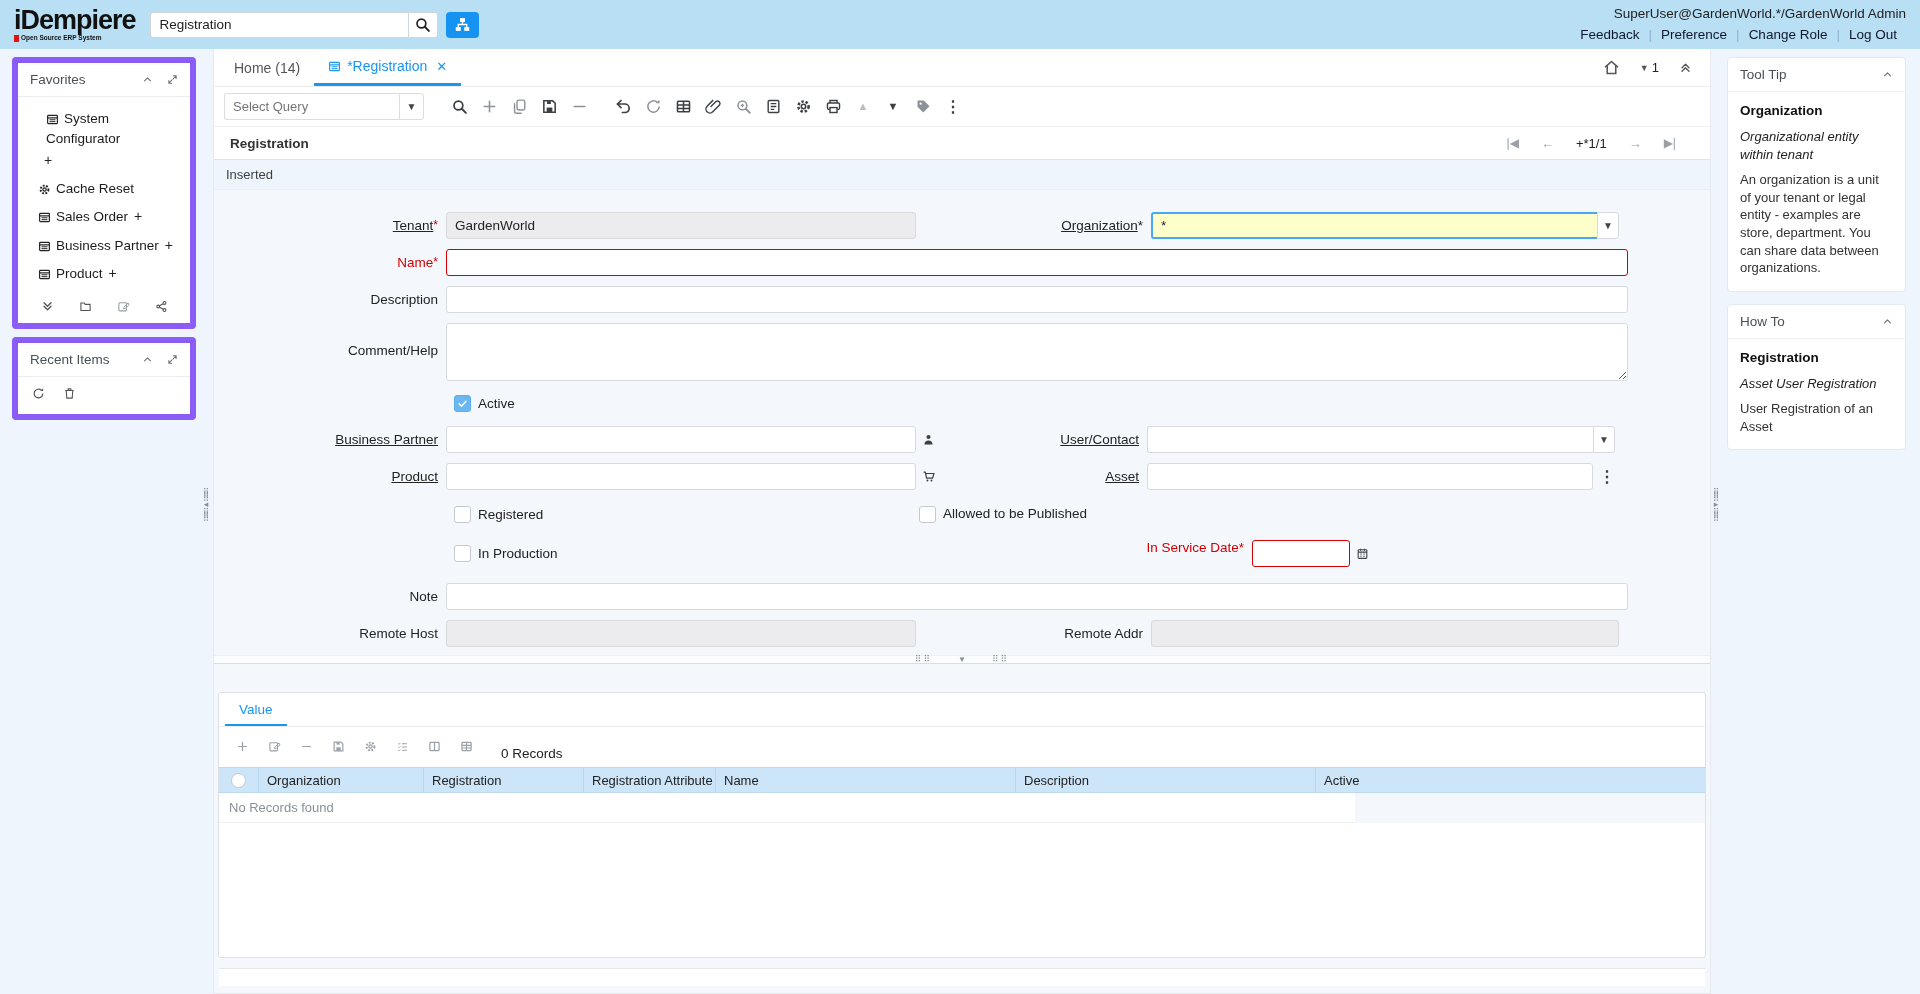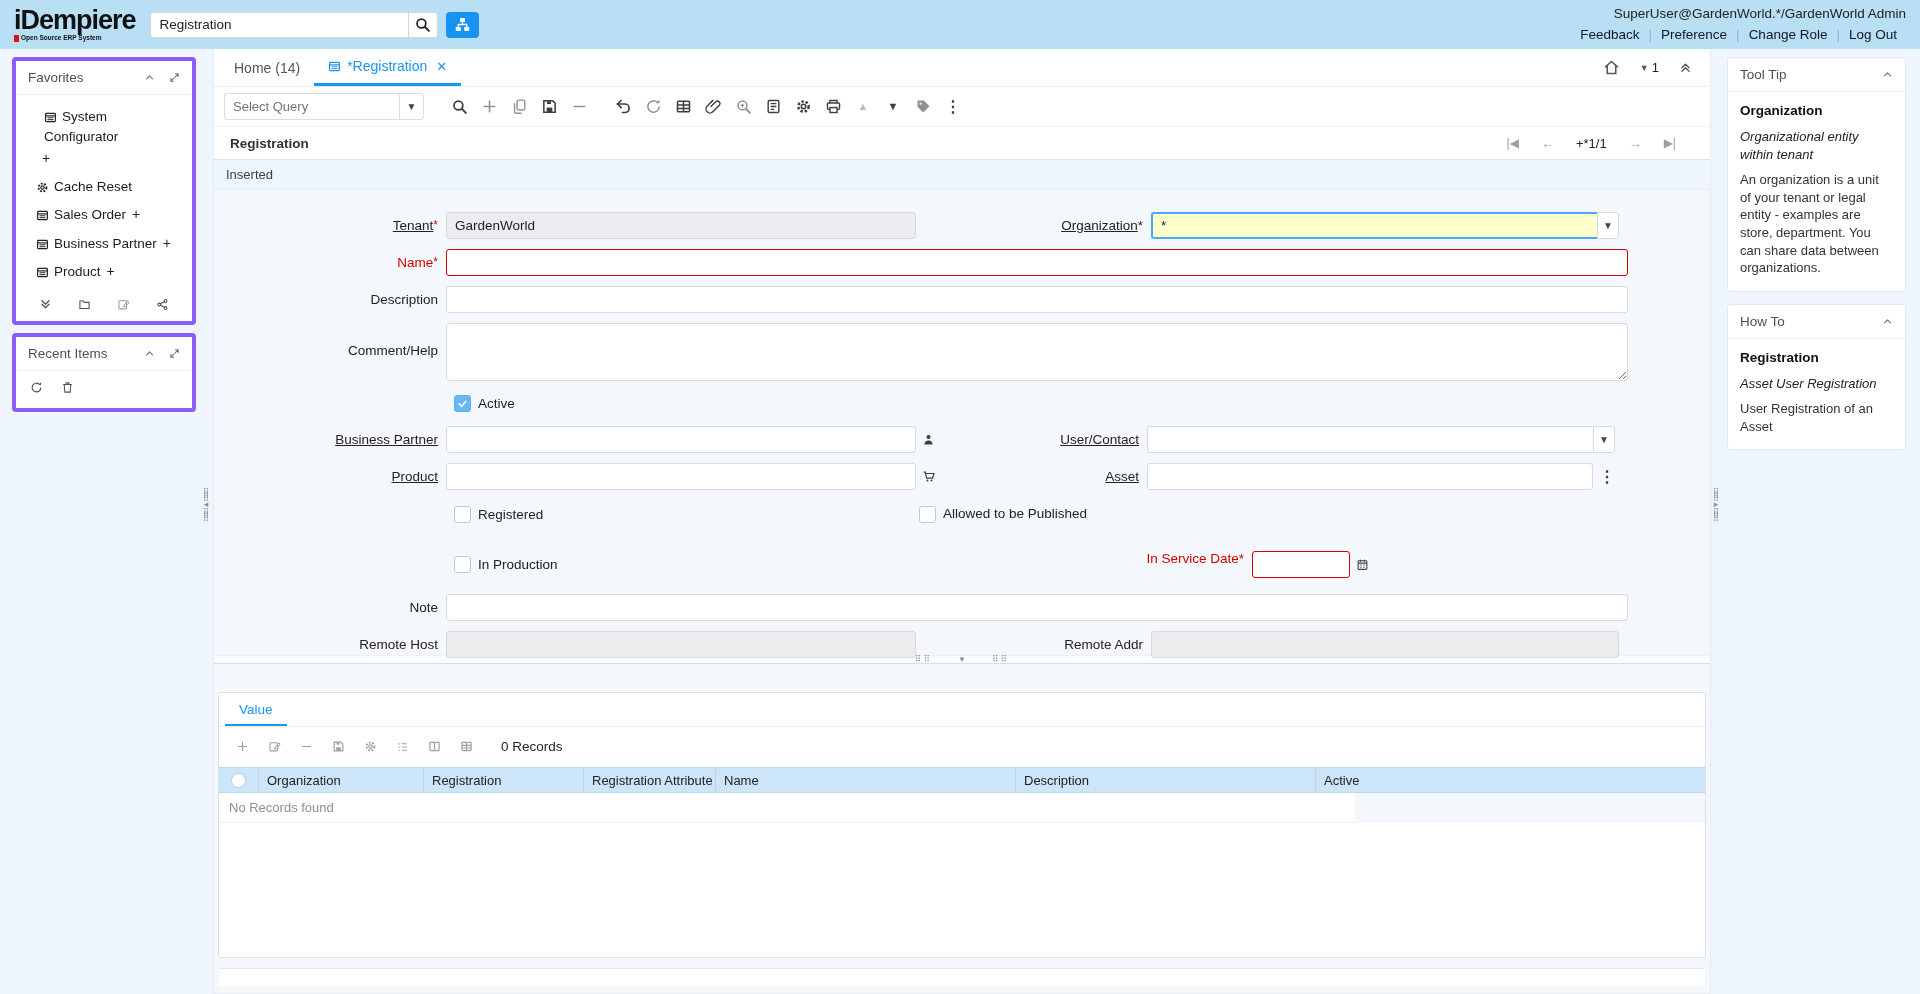--- a/index.html
+++ b/index.html
@@ -18,21 +18,21 @@
   .searchwrap input { width:258px; height:26px; border:1px solid #cfd6dc; border-right:none; border-radius:3px 0 0 3px; padding:0 9px; font-size:13.5px; font-family:inherit; color:#222; outline:none; }
   .btn-search { width:30px; height:26px; background:#fff; border:1px solid #cfd6dc; border-radius:0 3px 3px 0; display:flex; align-items:center; justify-content:center; color:#222; cursor:pointer; }
   .btn-site { width:33px; height:26px; margin-left:8px; background:#1693f0; border:none; border-radius:4px; display:flex; align-items:center; justify-content:center; color:#fff; cursor:pointer; }
   .hdr-right { margin-left:auto; text-align:right; font-size:13.5px; color:#222; line-height:1.5; }
   .hdr-links { display:flex; gap:0; justify-content:flex-end; align-items:center; }
   .hdr-links a { color:#0f172a; text-decoration:none; padding:0 9px; cursor:pointer; }
   .hdr-links .sep { color:#8fb6cc; }
 
   
   #left { position:absolute; left:0; top:49px; width:206px; bottom:0; background:#eef5fc; }
-  .panel { background:#fff; border:4px solid #8b5cf6; border-radius:4px; margin:8px 10px 0 12px; }
+  .panel { background:#fff; border:6px solid #8b5cf6; border-radius:4px; margin:8px 10px 0 12px; }
   .panel-h { display:flex; align-items:center; padding:9px 12px; border-bottom:1px solid #eceff3; color:#4a5056; font-size:13.5px; }
   .panel-h .sp { margin-left:auto; display:flex; gap:14px; color:#6b7177; }
   .fav-list { padding:8px 6px 4px 6px; font-size:13.5px; color:#1c1c1c; }
   .fav-item { padding:4px 6px 4px 22px; line-height:1.45; cursor:pointer; }
   .fav-item .wic { margin-right:5px; color:#222; }
   .fav-plus { color:#222; margin-left:6px; font-size:14px; cursor:pointer; }
   .fav-foot { display:flex; justify-content:space-around; padding:8px 10px 10px 10px; color:#555; }
   .recent-body { padding:10px 14px 14px 14px; display:flex; gap:18px; color:#555; }
 
   
@@ -99,21 +99,21 @@
   
   .hsplit { height:9px; background:#fbfcfe; border-top:1px solid #f0f0f0; border-bottom:1px solid #dcdcdc; display:flex; align-items:center; justify-content:center; gap:26px; color:#8a9096; }
   .gripdots { letter-spacing:2px; font-size:9px; line-height:3px; }
   .vgrip { position:absolute; width:8px; color:#8a9096; font-size:9px; text-align:center; line-height:4px; cursor:col-resize; }
 
   
   .detailwrap { background:#f4f8fd; padding:4px 4px 0 4px; height:calc(100% - 615px); }
   .detailcard { background:#fff; border:1px solid #dcdfe3; border-radius:3px; height:266px;margin-top:24px; }
   .dtabs { display:flex; border-bottom:1px solid #ececec; padding:0 6px; }
   .dtab { font-size:13.5px; color:#1896f0; padding:9px 14px 7px 14px; border-bottom:2px solid #1896f0; cursor:pointer; }
-  .dtoolbar { display:flex; align-items:center; padding:4px 8px; gap:2px; }
+  .dtoolbar { display:flex; align-items:flex-end; padding:4px 8px; gap:2px; }
   .dtoolbar .records { margin-left:18px; font-size:13.5px; color:#222; }
   .gtable { margin:2px 0 0 0; }
   .ghead { display:flex; background:#cde5f8; border-top:1px solid #bcd9ef; border-bottom:1px solid #bcd9ef; height:26px; align-items:center; font-size:13px; color:#222; }
   .gcell { padding:0 8px; border-right:1px solid rgba(150,185,215,0.35); height:100%; display:flex; align-items:center; overflow:hidden; white-space:nowrap; }
   .gc-cb { width:40px; justify-content:center; }
   .gc1 { width:165px; } .gc2 { width:160px; } .gc3 { width:132px; } .gc4 { width:300px; } .gc5 { width:300px; } .gc6 { flex:1; border-right:none; }
   .gempty-row { display:flex; height:30px; }
   .gempty { width:1136px; background:#fff; border-bottom:1px solid #eef1f4; display:flex; align-items:center; padding:0 10px; font-size:13px; color:#8a9096; }
   .gempty-rest { flex:1; background:#f4f8fd; }
   .cardfoot { border-top:1px solid #e5e8eb; height:18px; background:#fff; margin-top:145px; }
@@ -559,21 +559,21 @@
       <div class="c1">
         <span class="cb"></span>
         <span class="cblbl">Registered</span>
       </div>
       <div class="c2">
         <span class="cb"></span>
         <span class="cblbl">Allowed to be Published</span>
       </div>
     </div>
 
-    <div class="frow" style="margin-top:28px">
+    <div class="frow" style="margin-top:17px">
       <div class="c1">
         <span class="cb"></span>
         <span class="cblbl">In Production</span>
       </div>
       <div class="c2" style="width:450px; justify-content:flex-end">
         <div class="lbl2 red" style="color:#d10000"><span>In Service Date</span><span class="req">*</span></div>
         <input class="tfield errfld" style="width: 98px;" value="">
         <span class="fldic">
             <svg class="ic sm">
               <use href="#i-calendar"></use>

